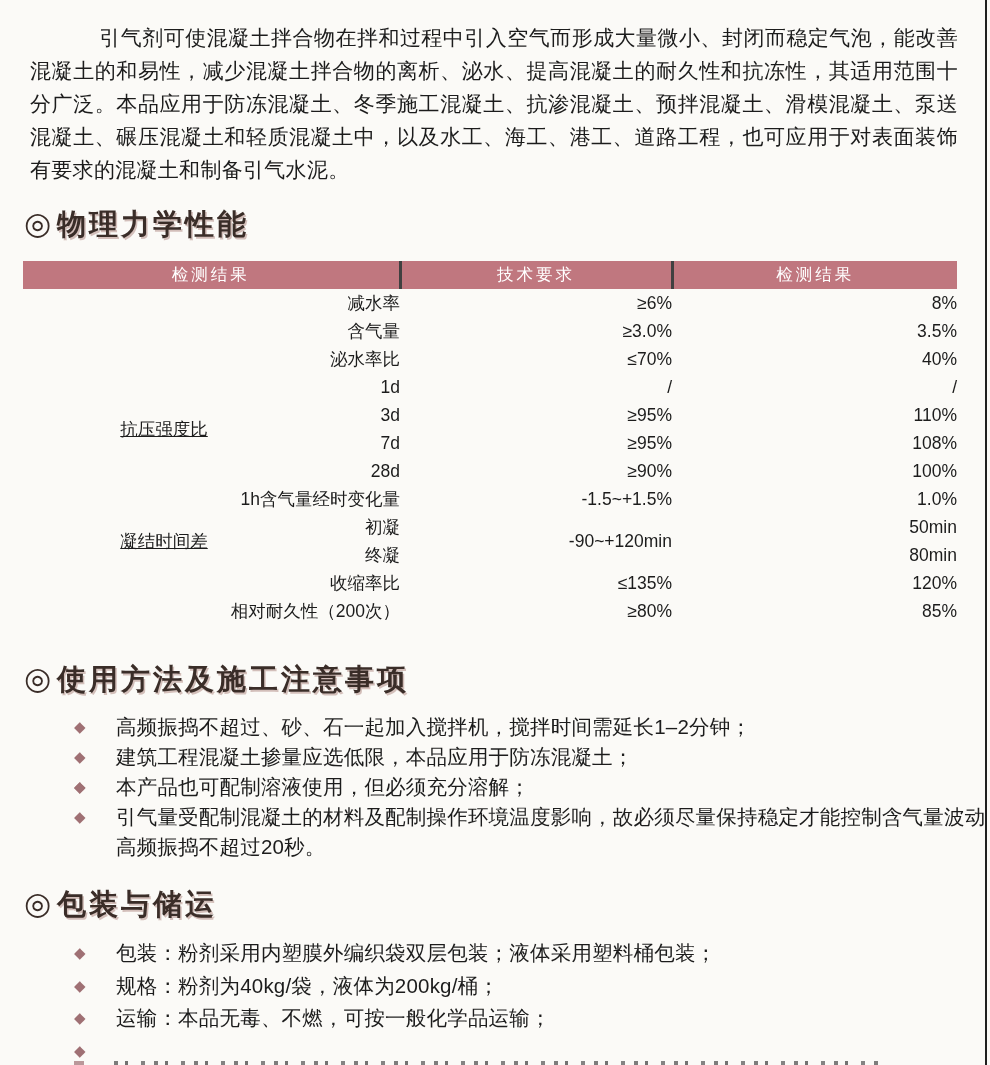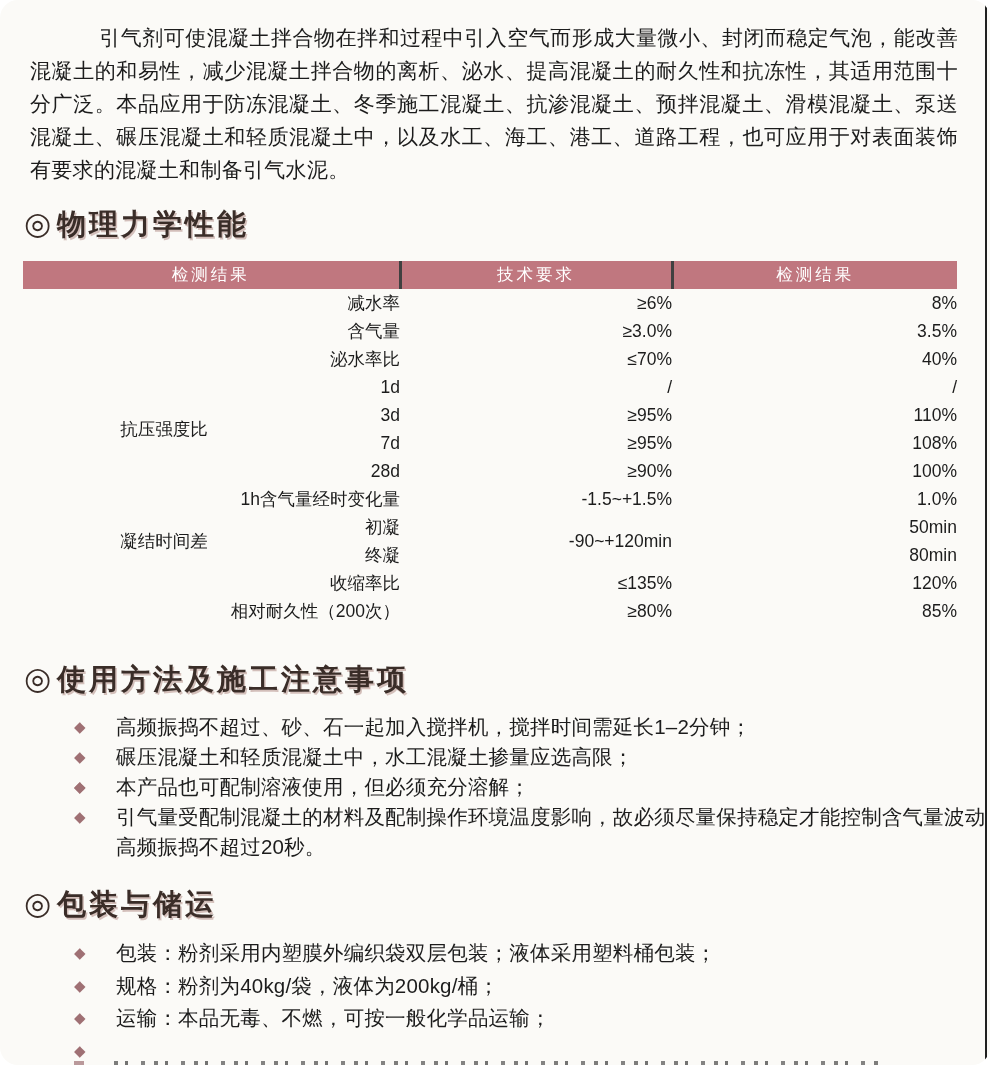--- a/index.html
+++ b/index.html
@@ -1,17 +1,17 @@
 <!DOCTYPE html>
 <html lang="zh" style="--table-header-bg: #c0777f; --bullet: #9f7074; --heading-text: #3a2d28; --body-text: #1c1c1c; --scan-line: #1f1f1f;"><head>
 <meta charset="utf-8">
 <style>
   html,body{margin:0;padding:0;}
   body{font-family:"Liberation Sans","DejaVu Sans",sans-serif;}
-  .page{position:relative;width:990px;height:1065px;background:#fbfaf7;overflow:hidden;color:var(--body-text,#1c1c1c);border-radius:18px;}
+  .page{position:relative;width:990px;height:1065px;background:#fbfaf7;overflow:hidden;color:var(--body-text,#1c1c1c);}
   .scan-line{position:absolute;top:0;bottom:0;right:3px;width:2px;background:var(--scan-line,#1f1f1f);}
 
   
   .intro{margin:21px 32px 0 30px;font-size:21px;line-height:33px;letter-spacing:.3px;
          text-align:justify;text-indent:3.3em;color:var(--body-text,#1c1c1c);}
 
   
   .sec-head{display:flex;align-items:center;margin:0 0 0 24px;line-height:40px;
             font-size:29px;font-weight:700;letter-spacing:3px;color:var(--heading-text,#3a2d28);
             text-shadow:1.5px 1.5px 0 rgba(146,94,86,.38);}
@@ -24,21 +24,21 @@
   
   table.props{border-collapse:collapse;table-layout:fixed;width:934px;margin:17px 0 0 23px;}
   table.props col.c1a{width:282px;} table.props col.c1b{width:95px;}
   table.props col.c2{width:272px;}  table.props col.c3{width:285px;}
   table.props th{background:var(--table-header-bg,#c0777f);color:#fff;font-weight:400;
                  font-size:16.5px;height:26px;letter-spacing:3px;}
   table.props th + th{border-left:3px solid #404040;}
   table.props td{height:28px;text-align:right;vertical-align:middle;font-size:17.5px;
                  padding:0;color:var(--body-text,#1c1c1c);white-space:nowrap;}
   table.props td.item{padding-left:34px;}
-  table.props td.group{text-align:center;}
+  table.props td.group{text-align:center;text-decoration:underline;}
 
   
   ul.bullets{list-style:none;margin:13px 0 0 0;padding:0 40px 0 74px;}
   ul.bullets li{position:relative;padding-left:42px;font-size:20.5px;line-height:30px;
                 letter-spacing:.2px;white-space:nowrap;}
   ul.bullets.loose li{line-height:32.5px;}
   ul.bullets li .dia{position:absolute;left:0;top:0;font-size:15px;color:var(--bullet,#9f7074);}
 
   
   .clipped-row{position:absolute;bottom:0;left:74px;width:810px;height:5px;opacity:.7;}
@@ -144,21 +144,21 @@
     <span>使用方法及施工注意事项</span>
   </h2>
 
   <ul class="bullets">
     <li>
       <span class="dia">◆</span>
       <span>高频振捣不超过、砂、石一起加入搅拌机，搅拌时间需延长1–2分钟；</span>
     </li>
     <li>
       <span class="dia">◆</span>
-      <span>碾压混凝土和轻质混凝土中，水工混凝土掺量应选高限；</span>
+      <span>建筑工程混凝土掺量应选低限，本品应用于防冻混凝土；</span>
     </li>
     <li>
       <span class="dia">◆</span>
     </li>
     <li>
       <span class="dia">◆</span>
       <span>本产品也可配制溶液使用，但必须充分溶解；</span>
     </li>
     <li>
       <span class="dia">◆</span>

